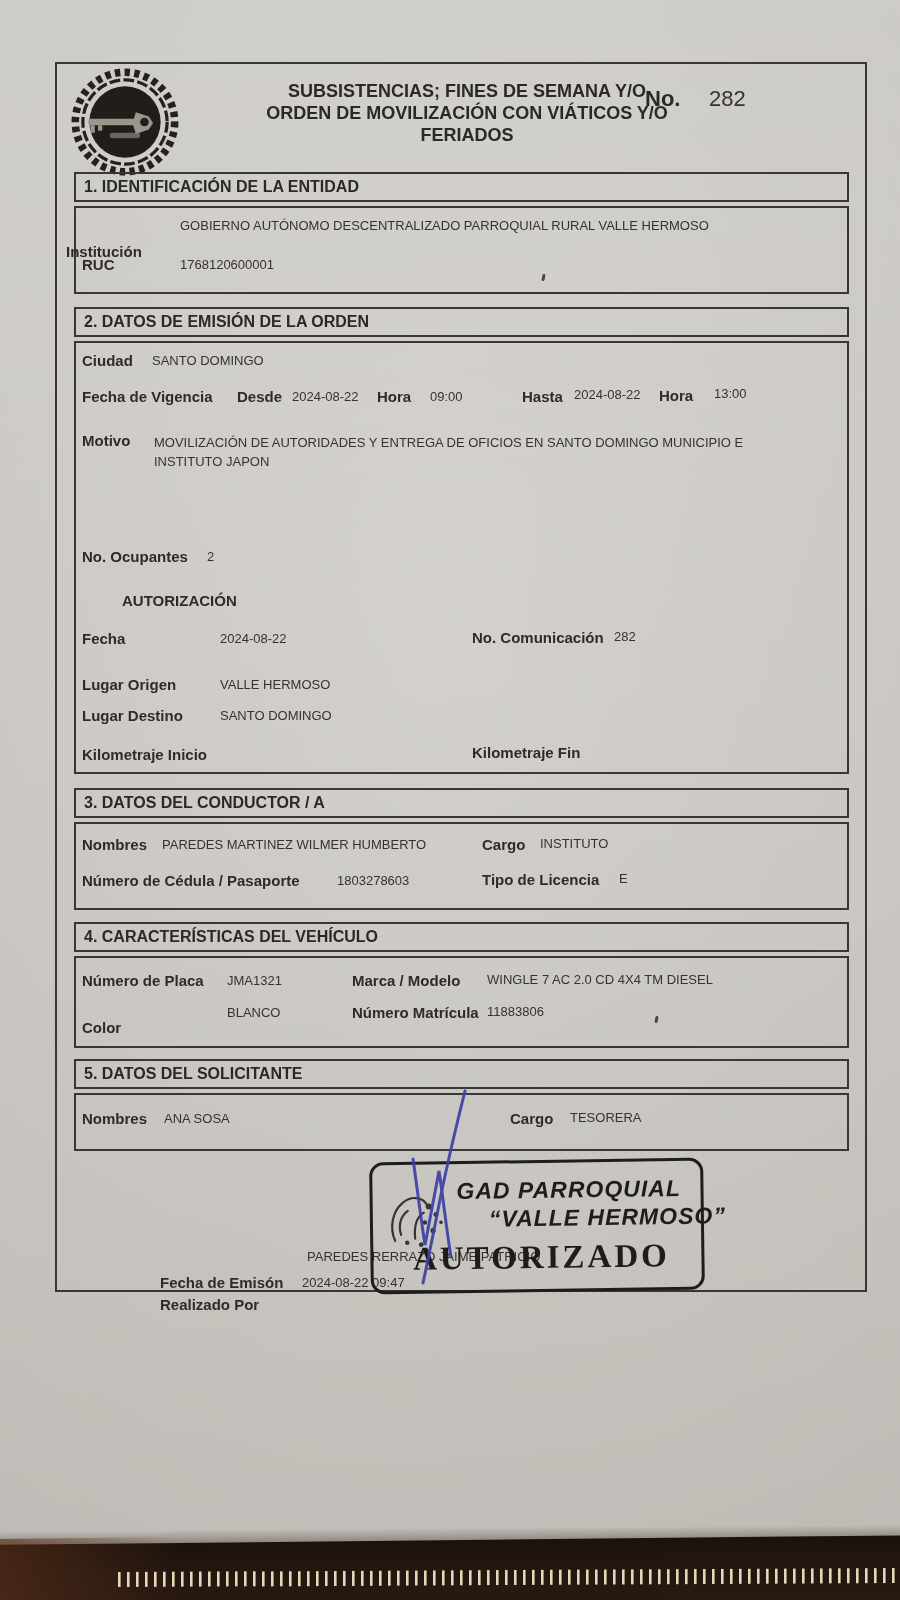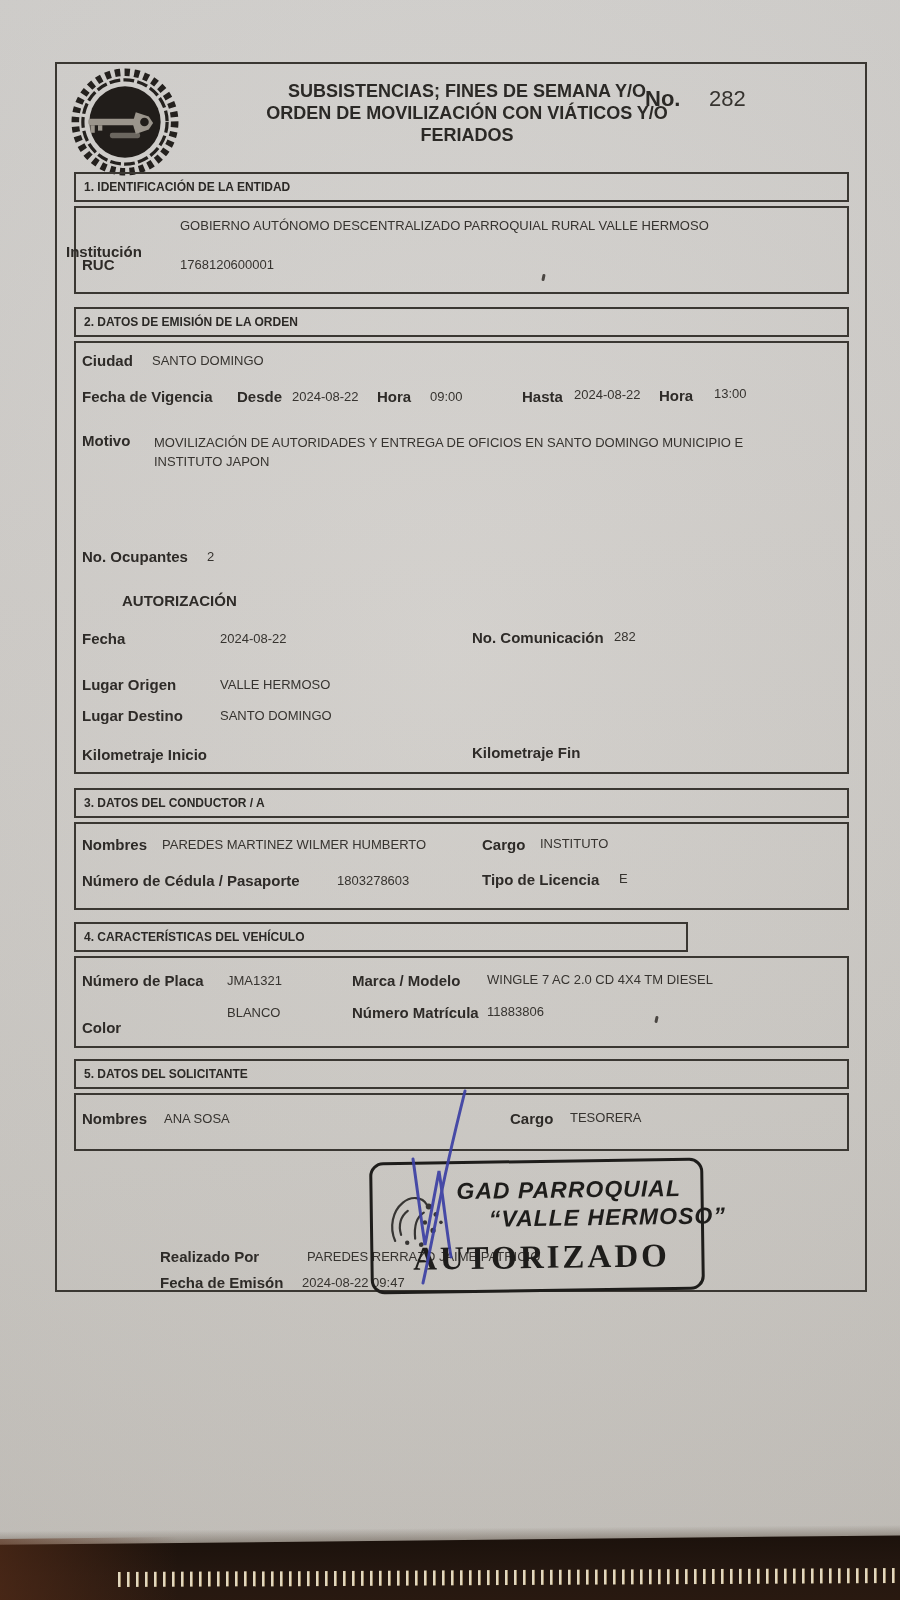--- a/index.html
+++ b/index.html
@@ -6,21 +6,21 @@
   body{
     width:900px;height:1600px;position:relative;overflow:hidden;
     font-family:"Liberation Sans", sans-serif;
     background:linear-gradient(175deg,#d4d2cf 0%,#cfccc8 35%,#cbc8c3 70%,#c6c2bc 100%);
   }
   .vignette{position:absolute;inset:0;pointer-events:none;
     background:radial-gradient(120% 90% at 50% 40%, rgba(255,255,255,0.10), rgba(0,0,0,0.06) 95%);}
   .form{position:absolute;left:55px;top:62px;width:808px;height:1226px;
     border:2px solid #3a3732;}
   .sec-h{position:absolute;border:2px solid #3a3732;display:flex;align-items:center;
-    padding-left:8px;font-weight:bold;font-size:12px;color:#2b2926;box-sizing:border-box;}
+    padding-left:8px;font-weight:bold;font-size:16px;color:#2b2926;box-sizing:border-box;}
   .sec-b{position:absolute;border:2px solid #3a3732;box-sizing:border-box;}
   .lbl{position:absolute;font-weight:bold;font-size:15px;color:#2e2b28;white-space:nowrap;}
   .val{position:absolute;font-size:13px;color:#36332f;white-space:nowrap;}
   .wrapval{white-space:normal;line-height:19px;}
   .title{position:absolute;left:150px;top:16px;width:520px;text-align:center;
     font-weight:bold;font-size:18px;line-height:22px;color:#2b2926;}
   .no-lbl{position:absolute;left:588px;top:22px;font-weight:bold;font-size:22px;color:#2b2926;}
   .no-val{position:absolute;left:652px;top:22px;font-size:22px;color:#36332f;}
   .logo{position:absolute;left:14px;top:4px;width:108px;height:108px;}
   .speck{position:absolute;width:3px;height:7px;background:#4a4642;border-radius:2px;transform:rotate(12deg);}
@@ -123,40 +123,40 @@
   <div class="sec-b" style="left:17px;top:758px;width:775px;height:88px;"></div>
   <div class="lbl" style="left:25px;top:772px;">Nombres</div>
   <div class="val" style="left:105px;top:773px;">PAREDES MARTINEZ WILMER HUMBERTO</div>
   <div class="lbl" style="left:425px;top:772px;">Cargo</div>
   <div class="val" style="left:483px;top:772px;">INSTITUTO</div>
   <div class="lbl" style="left:25px;top:808px;">Número de Cédula / Pasaporte</div>
   <div class="val" style="left:280px;top:809px;">1803278603</div>
   <div class="lbl" style="left:425px;top:807px;">Tipo de Licencia</div>
   <div class="val" style="left:562px;top:807px;">E</div>
 
-  <div class="sec-h" style="left:17px;top:858px;width:614px;height:30px;">4. CARACTERÍSTICAS DEL VEHÍCULO</div>
+  <div class="sec-h" style="left:17px;top:858px;width:775px;height:30px;">4. CARACTERÍSTICAS DEL VEHÍCULO</div>
   <div class="sec-b" style="left:17px;top:892px;width:775px;height:92px;"></div>
   <div class="lbl" style="left:25px;top:908px;">Número de Placa</div>
   <div class="val" style="left:170px;top:909px;">JMA1321</div>
   <div class="lbl" style="left:295px;top:908px;">Marca / Modelo</div>
   <div class="val" style="left:430px;top:908px;">WINGLE 7 AC 2.0 CD 4X4 TM DIESEL</div>
   <div class="lbl" style="left:25px;top:940px;margin-top:15px;">Color</div>
   <div class="val" style="left:170px;top:941px;">BLANCO</div>
   <div class="lbl" style="left:295px;top:940px;">Número Matrícula</div>
   <div class="val" style="left:430px;top:940px;">11883806</div>
   <div class="speck" style="left:598px;top:952px;"></div>
 
   <div class="sec-h" style="left:17px;top:995px;width:775px;height:30px;">5. DATOS DEL SOLICITANTE</div>
   <div class="sec-b" style="left:17px;top:1029px;width:775px;height:58px;"></div>
   <div class="lbl" style="left:25px;top:1046px;">Nombres</div>
   <div class="val" style="left:107px;top:1047px;">ANA SOSA</div>
   <div class="lbl" style="left:453px;top:1046px;">Cargo</div>
   <div class="val" style="left:513px;top:1046px;">TESORERA</div>
 
-  <div class="lbl" style="left:103px;top:1184px;">Realizado Por</div>
+  <div class="lbl" style="left:103px;top:1232px;">Realizado Por</div>
   <div class="val" style="left:250px;top:1185px;">PAREDES RERRAZO JAIME PATRICIO</div>
   <div class="lbl" style="left:103px;top:1210px;">Fecha de Emisón</div>
   <div class="val" style="left:245px;top:1211px;">2024-08-22 09:47</div>
 
   <div class="stamp">
     <svg width="75" height="75" style="position:absolute;left:8px;top:18px;opacity:.85;" viewBox="0 0 75 75">
       <g fill="none" stroke="#1e1d1b" stroke-width="2.2" stroke-linecap="round">
         <path d="M14 58 C 8 44, 12 28, 22 20 C 30 13, 42 14, 46 22"></path>
         <path d="M20 52 C 17 42, 20 33, 27 28"></path>
         <path d="M34 56 C 33 44, 36 34, 43 30"></path>

